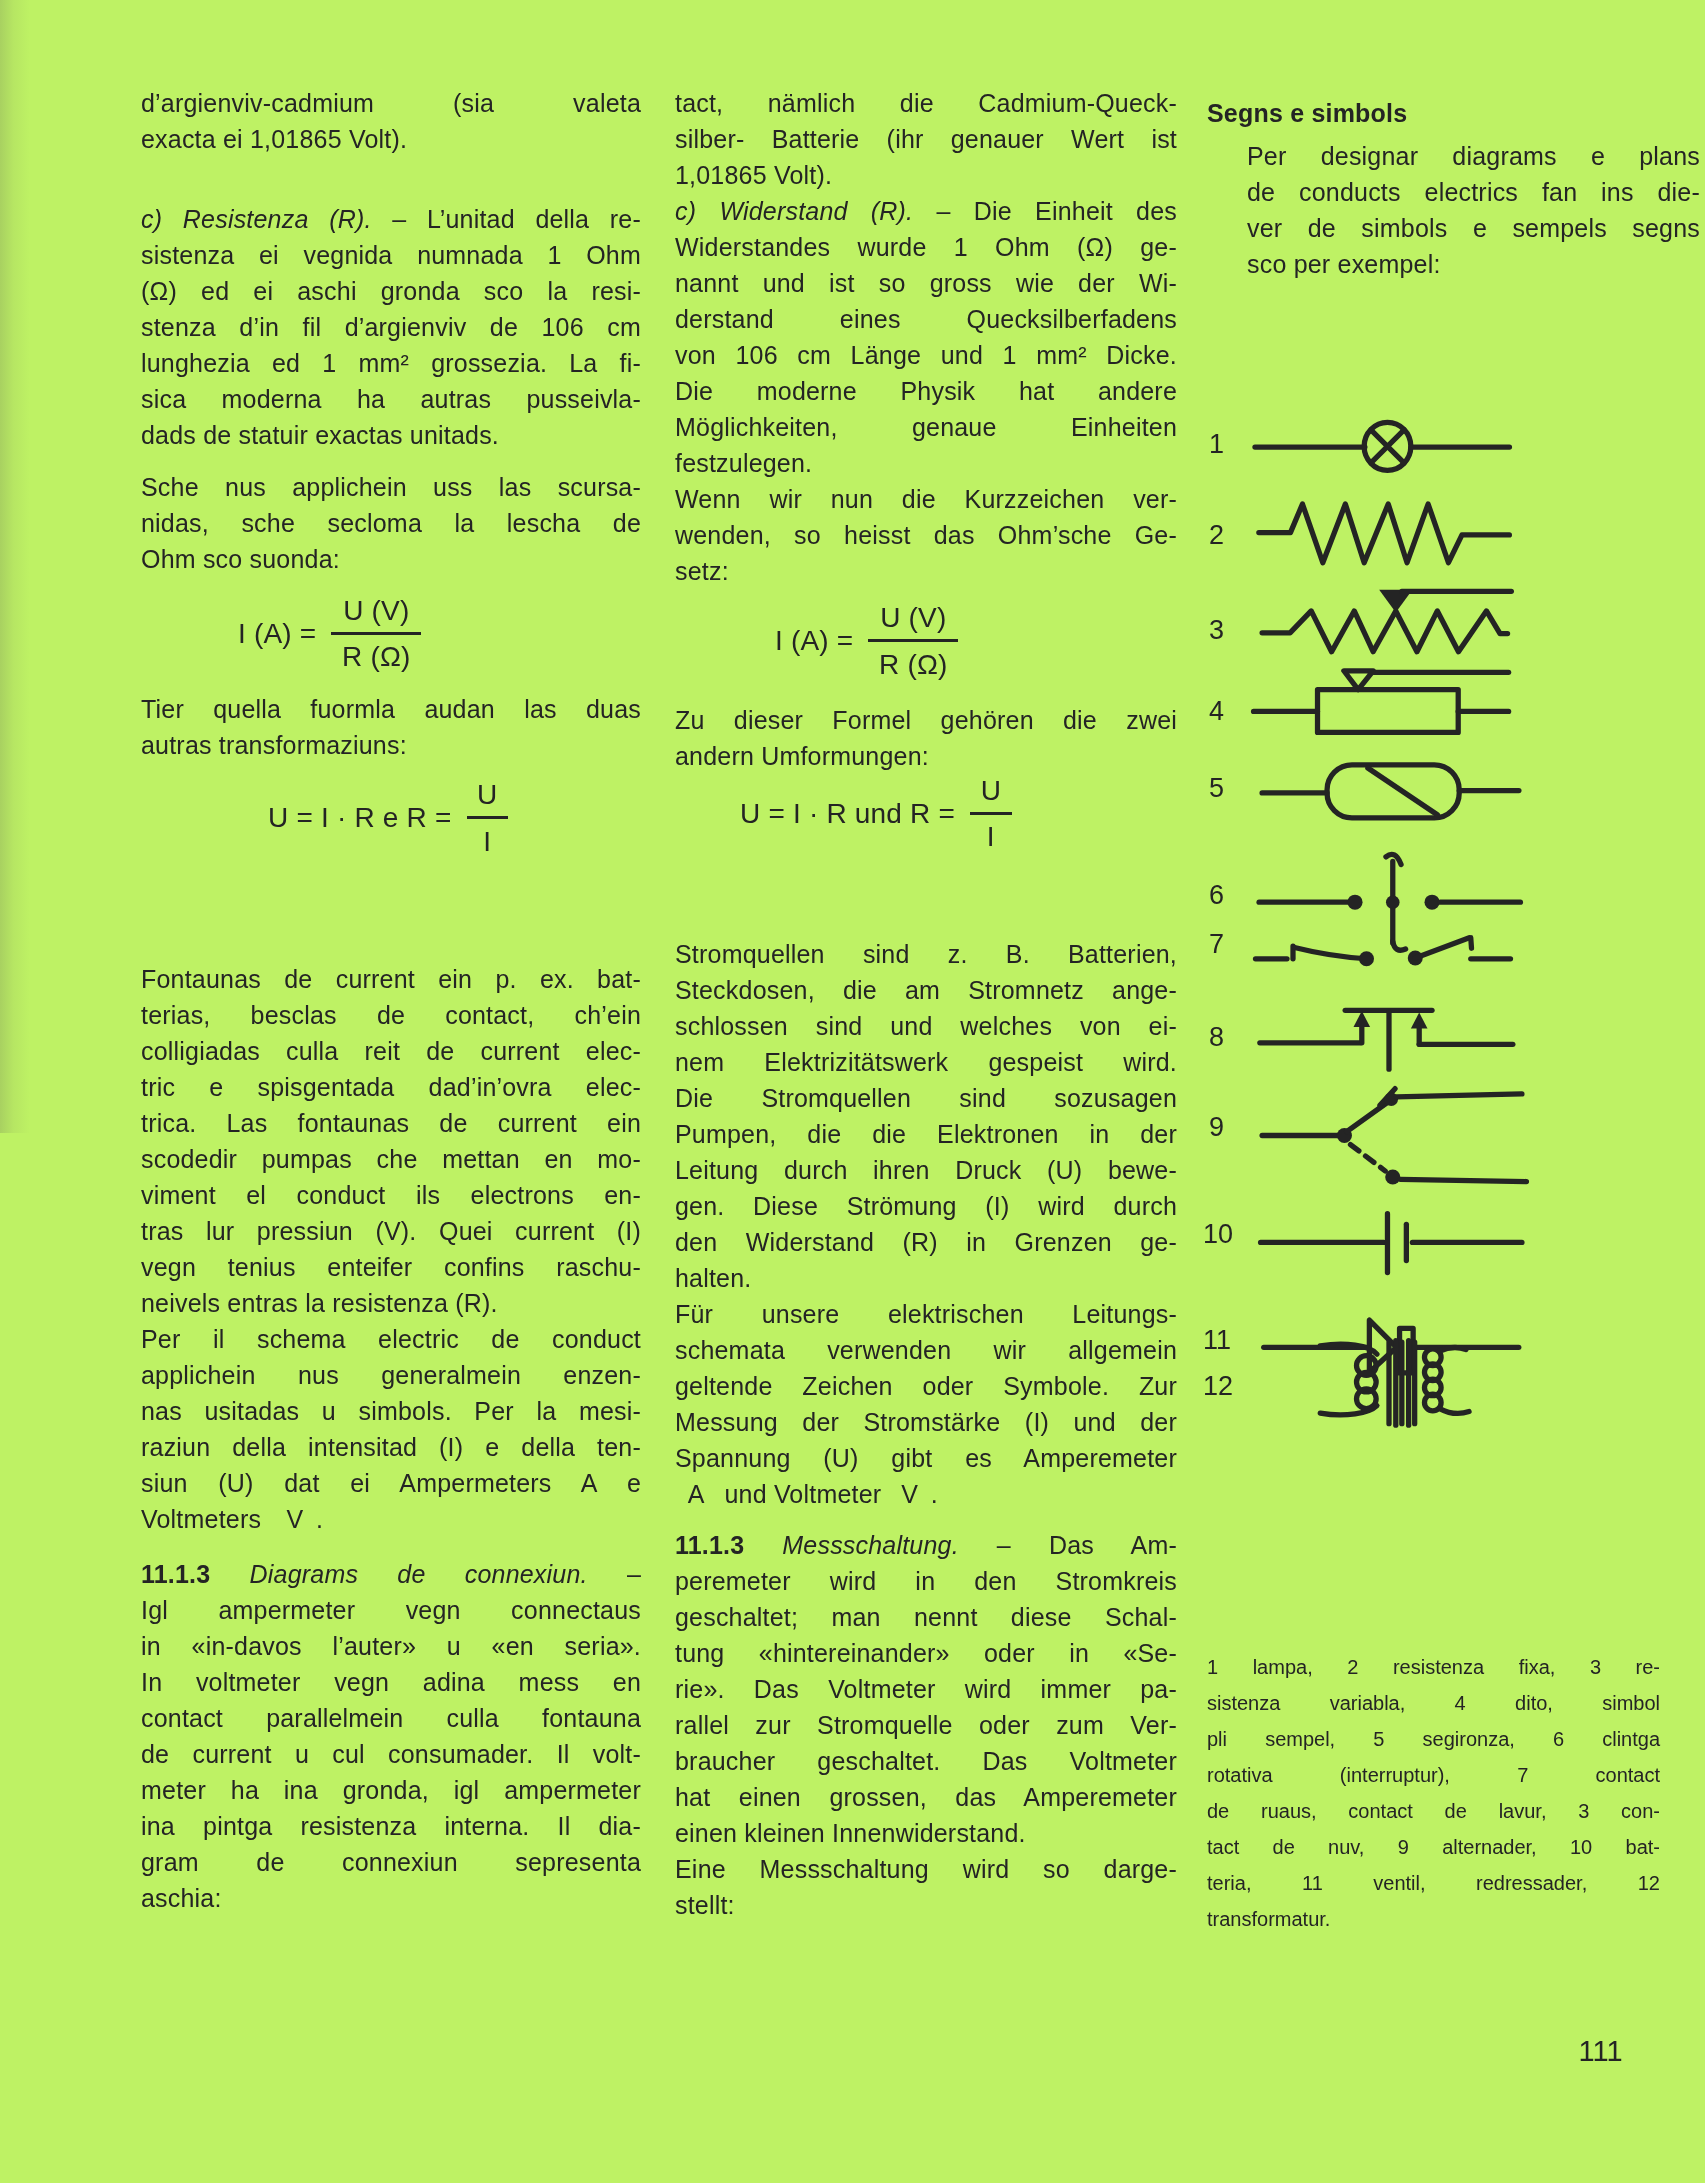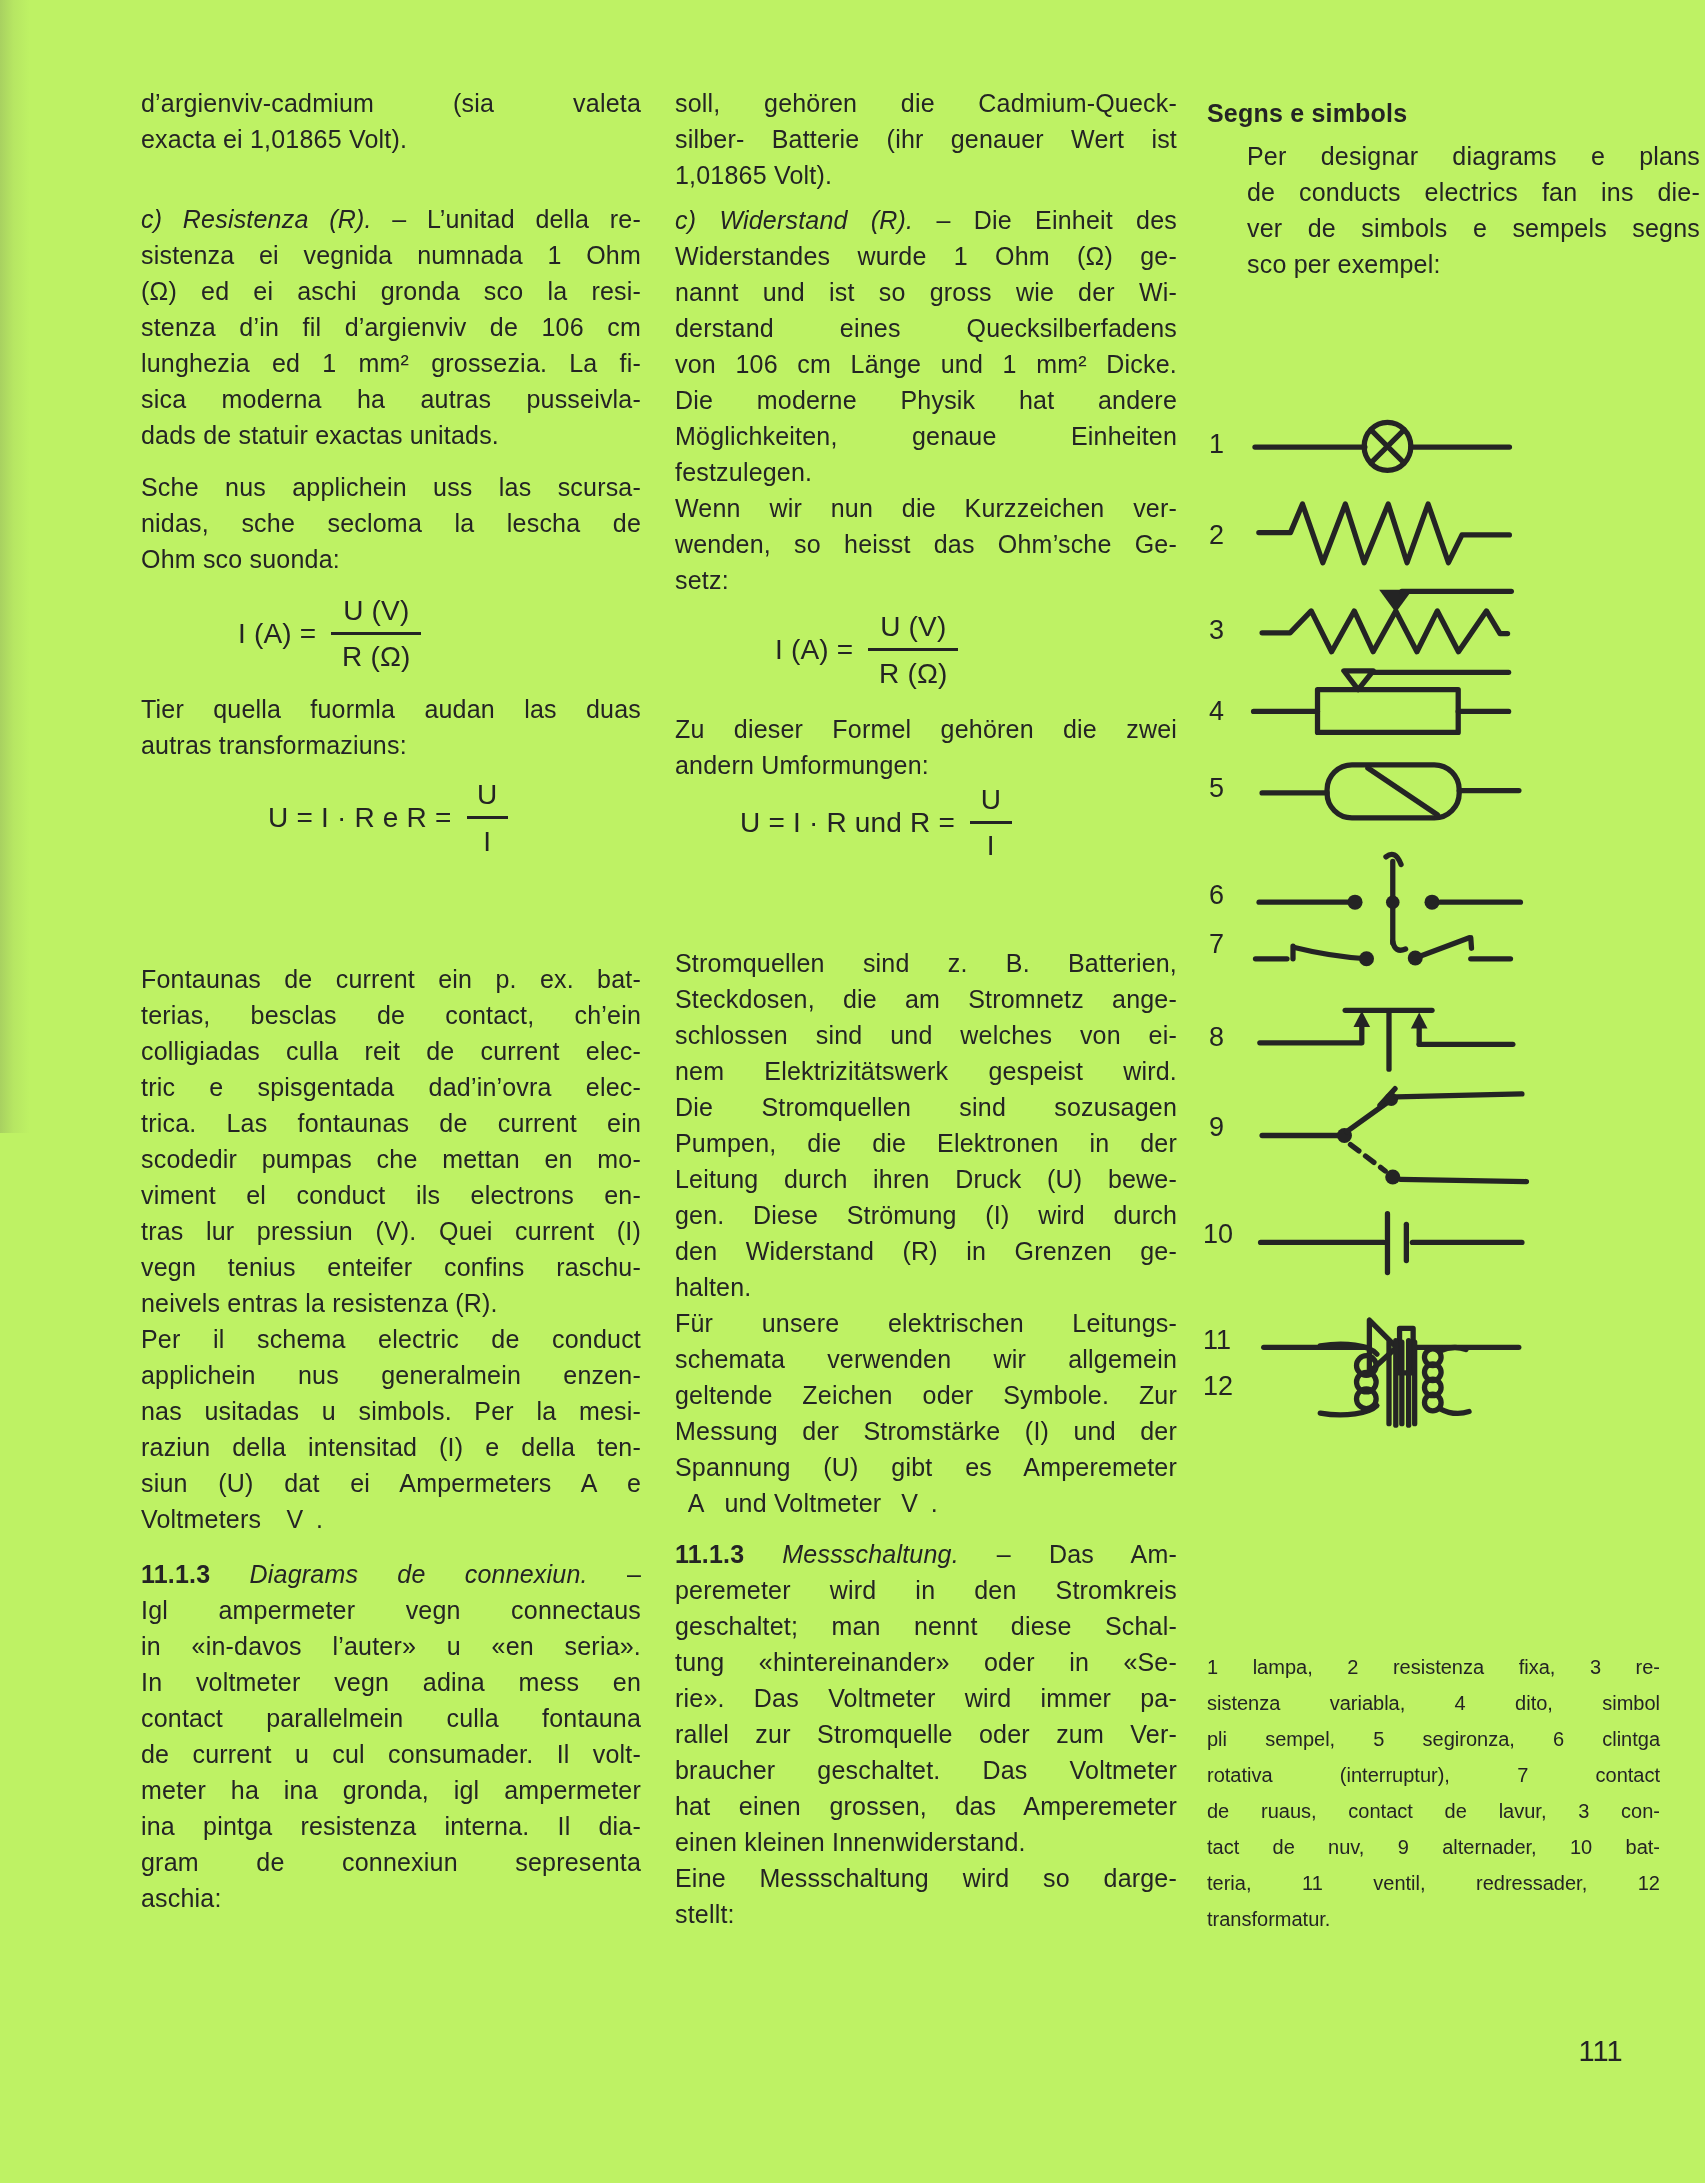--- a/index.html
+++ b/index.html
@@ -115,25 +115,25 @@
           <div>meter ha ina gronda, igl ampermeter</div>
           <div>ina pintga resistenza interna. Il dia-</div>
           <div>gram de connexiun sepresenta</div>
           <div>aschia:</div>
         </div>
     </div>
   </div>
 
   <div class="col" style="left:675px;top:85px;width:502px;">
     <div class="para" data-bind-lines="col2.b1">
-        <div>soll, gehören die Cadmium-Queck-</div>
+        <div>tact, nämlich die Cadmium-Queck-</div>
         <div>silber- Batterie (ihr genauer Wert ist</div>
         <div>1,01865 Volt).</div>
       </div>
-    <div class="para" style="margin-top:9px;">
+    <div class="para" style="">
       <div class="lead-line"><span class="it" data-bind="col2.b2_lead_italic">c) Widerstand (R).</span><span data-bind="col2.b2_lead_rest"> – Die Einheit des</span></div>
       <div data-bind-lines="col2.b2_lines">
           <div>Widerstandes wurde 1 Ohm (Ω) ge-</div>
           <div>nannt und ist so gross wie der Wi-</div>
           <div>derstand eines Quecksilberfadens</div>
           <div>von 106 cm Länge und 1 mm² Dicke.</div>
           <div>Die moderne Physik hat andere</div>
           <div>Möglichkeiten, genaue Einheiten</div>
           <div>festzulegen.</div>
         </div>

